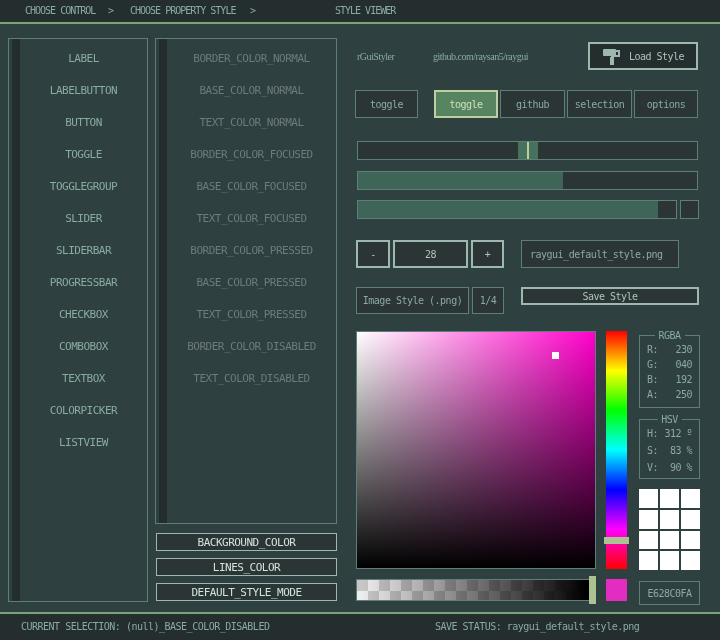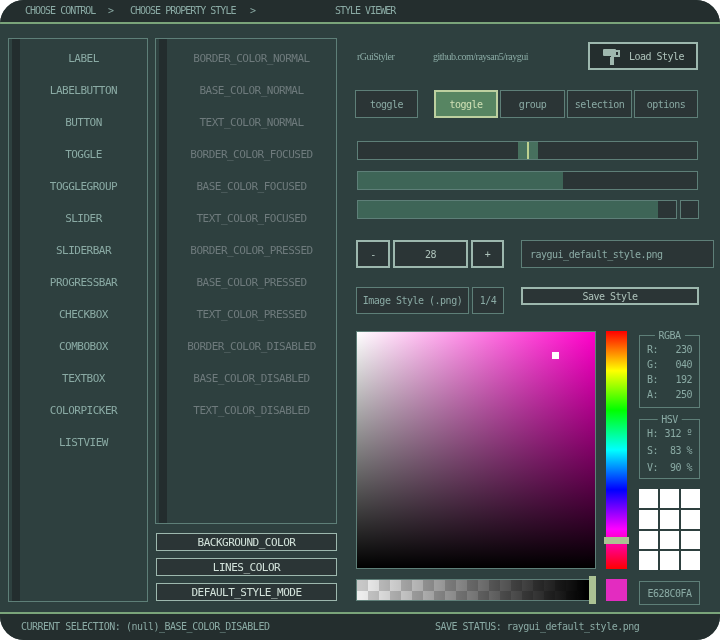--- a/index.html
+++ b/index.html
@@ -21,21 +21,20 @@
     --picker-hue:#ff00ca;
     --selected-color:#e32cc0;
     --scrollbar:#232d2e;
   }
   html,body{margin:0;padding:0;}
   #app{
     position:relative;width:720px;height:640px;overflow:hidden;
     background:var(--background);
     font-family:"DejaVu Sans Mono","Liberation Mono",monospace;
     letter-spacing:-0.5px;
-    border-radius:24px;
   }
   .abs{position:absolute;box-sizing:border-box;}
   
   .topbar{left:0;top:0;width:720px;height:22px;background:var(--bar-background);}
   .topbar span{position:absolute;top:0;line-height:22px;font-size:10px;color:var(--text-normal);letter-spacing:-1px;}
   .hline{left:0;width:720px;height:2px;background:var(--accent-line);}
   
   .panel{border:1px solid var(--panel-border);}
   .scrollstrip{position:absolute;left:3px;top:0;bottom:0;width:8px;background:var(--scrollbar);}
   .list{position:absolute;left:11px;right:0;top:3px;}
@@ -125,21 +124,20 @@
       <div class="list-item dim">BORDER_COLOR_NORMAL</div>
       <div class="list-item dim">BASE_COLOR_NORMAL</div>
       <div class="list-item dim">TEXT_COLOR_NORMAL</div>
       <div class="list-item dim">BORDER_COLOR_FOCUSED</div>
       <div class="list-item dim">BASE_COLOR_FOCUSED</div>
       <div class="list-item dim">TEXT_COLOR_FOCUSED</div>
       <div class="list-item dim">BORDER_COLOR_PRESSED</div>
       <div class="list-item dim">BASE_COLOR_PRESSED</div>
       <div class="list-item dim">TEXT_COLOR_PRESSED</div>
       <div class="list-item dim">BORDER_COLOR_DISABLED</div>
-      <div class="list-item dim">BASE_COLOR_DISABLED</div>
       <div class="list-item dim">TEXT_COLOR_DISABLED</div>
     </div>
   </div>
 
   <div class="abs globalbtn" style="left:156px;top:533px;width:181px;height:18px">BACKGROUND_COLOR</div>
   <div class="abs globalbtn" style="left:156px;top:558px;width:181px;height:18px">LINES_COLOR</div>
   <div class="abs globalbtn" style="left:156px;top:583px;width:181px;height:18px">DEFAULT_STYLE_MODE</div>
 
   <span class="abs plainlabel" style="left:357px;top:50px">rGuiStyler</span>
   <span class="abs plainlabel" style="left:433px;top:50px">github.com/raysan5/raygui</span>
@@ -149,21 +147,21 @@
         <rect x="1" y="2" width="13" height="7" rx="1" fill="#9fb8ae"></rect>
         <path d="M14 4 h3 v5 h-7 v2" stroke="#9fb8ae" stroke-width="2" fill="none"></path>
         <rect x="8" y="10" width="4" height="8" fill="#9fb8ae"></rect>
       </svg>
     </span>
     <span>Load Style</span>
   </div>
 
   <div class="abs btn" style="left:355px;top:90px;width:63px;height:28px">toggle</div>
   <div class="abs btn active" style="left:434px;top:90px;width:64px;height:28px">toggle</div>
-  <div class="abs btn" style="left:500px;top:90px;width:65px;height:28px">group</div>
+  <div class="abs btn" style="left:500px;top:90px;width:65px;height:28px">github</div>
   <div class="abs btn" style="left:567px;top:90px;width:65px;height:28px">selection</div>
   <div class="abs btn" style="left:634px;top:90px;width:64px;height:28px">options</div>
 
   <div class="abs track" style="left:357px;top:141px;width:341px;height:19px">
     <div class="slider-handle" style="left:160px">
         <i></i>
       </div>
   </div>
 
   <div class="abs track" style="left:357px;top:171px;width:341px;height:19px">
@@ -171,21 +169,21 @@
   </div>
 
   <div class="abs track" style="left:357px;top:200px;width:320px;height:19px">
     <div class="fill" style="width:300px"></div>
   </div>
   <div class="abs track" style="left:680px;top:200px;width:19px;height:19px"></div>
 
   <div class="abs btn light" style="left:356px;top:240px;width:34px;height:28px">-</div>
   <div class="abs btn light" style="left:393px;top:240px;width:75px;height:28px">28</div>
   <div class="abs btn light" style="left:471px;top:240px;width:33px;height:28px">+</div>
-  <div class="abs textbox" style="left:521px;top:240px;width:193px;height:28px">raygui_default_style.png</div>
+  <div class="abs textbox" style="left:521px;top:240px;width:158px;height:28px">raygui_default_style.png</div>
 
   <div class="abs btn" style="left:356px;top:287px;width:113px;height:27px">Image Style (.png)</div>
   <div class="abs btn" style="left:472px;top:287px;width:32px;height:27px">1/4</div>
   <div class="abs btn light" style="left:521px;top:287px;width:178px;height:18px">Save Style</div>
 
   <div class="abs svpanel" style="left:356px;top:331px;width:240px;height:238px">
     <div class="svcursor" style="left:195px;top:20px"></div>
   </div>
   <div class="abs huebar" style="left:606px;top:331px;width:21px;height:238px"></div>
   <div class="abs hue-handle" style="left:604px;top:537px;width:25px;height:7px"></div>

